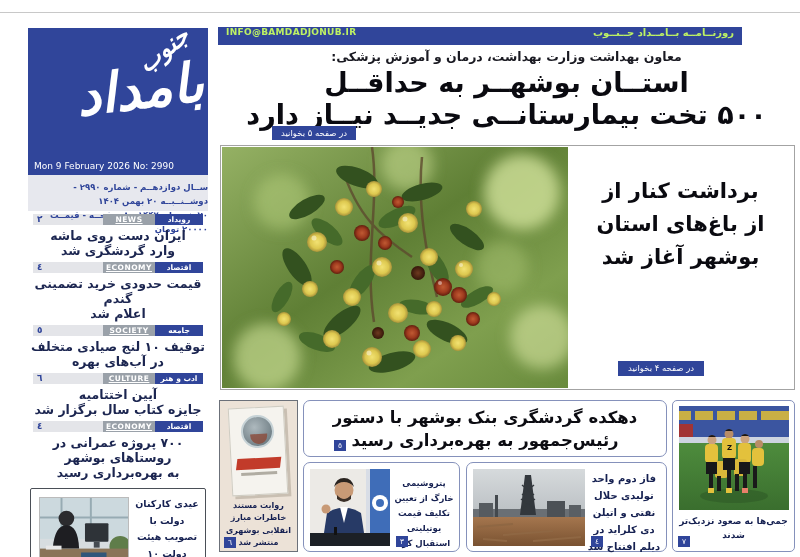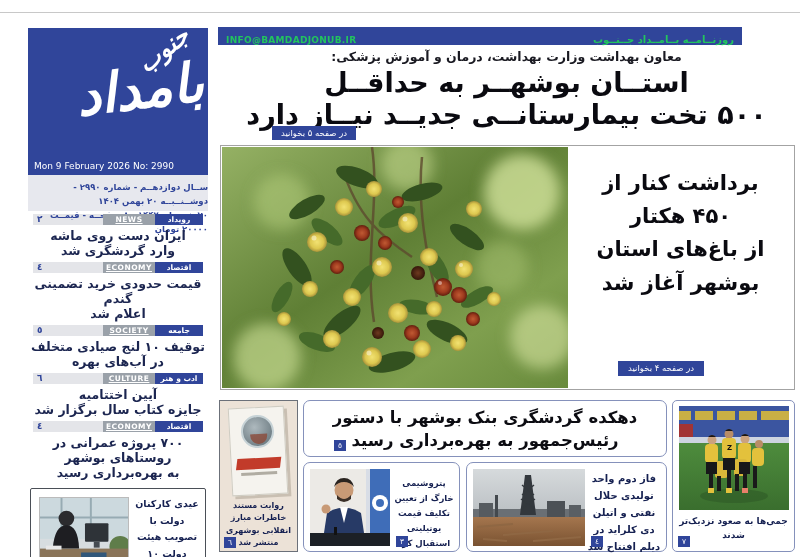--- a/index.html
+++ b/index.html
@@ -30,37 +30,37 @@
   .news-title span { display:block; }
 
   .sidebox { position:relative; margin:8px 2px 0 2px; height:99px; border:1px solid #4a4f57;
              border-radius:2px 2px 10px 2px; background:#fff; }
   .sidebox-photo { position:absolute; left:8px; top:8px; width:90px; height:74px; border:1px solid #bbb; }
   .sidebox-title { position:absolute; right:5px; top:7px; width:66px; font-size:9.5px; font-weight:bold;
                    color:#152051; direction:rtl; text-align:center; line-height:1.75; }
 
   
   .infobar { position:absolute; left:218px; top:27px; width:524px; height:18px; background:#30459a;
-             color:#22c55e; display:flex; justify-content:space-between; align-items:flex-end; padding:0 8px; }
+             color:#bef264; display:flex; justify-content:space-between; align-items:flex-start; padding:0 8px; }
   .infobar-email { font-size:9px; font-weight:bold; letter-spacing:.3px; direction:ltr; }
   .infobar-name { font-size:10px; font-weight:bold; direction:rtl; }
 
   .lead { position:absolute; left:218px; top:49px; width:577px; text-align:center; direction:rtl; }
   .lead-kicker { font-size:12.5px; font-weight:600; color:#1a1a22; }
   .lead-h1 { font-size:27px; font-weight:900; color:#0a0a10; line-height:1.2; margin-top:3px; }
   .lead-h1 span { display:block; }
   .lead-badge { position:absolute; left:54px; top:77px; height:14px; line-height:14px; padding:0 9px;
                 background:#30459a; color:#fff; font-size:8.5px; direction:rtl; }
 
   
   .mainbox { position:absolute; left:220px; top:145px; width:575px; height:245px;
              border:1px solid #a3a3a3; background:#fff; }
   .mainbox-photo { position:absolute; left:1px; top:1px; width:347px; height:241px; }
   .mainbox-panel { position:absolute; right:1px; top:1px; width:225px; height:241px; background:#fff; }
-  .mainbox-title { margin-top:20px; direction:rtl; text-align:center; font-size:21px; font-weight:800;
+  .mainbox-title { margin-top:28px; direction:rtl; text-align:center; font-size:21px; font-weight:800;
                    color:#0a0a10; line-height:1.58; }
   .mainbox-title span { display:block; }
   .mainbox-badge { position:absolute; left:50px; bottom:12px; height:15px; line-height:15px;
                    padding:0 10px; background:#30459a; color:#fff; font-size:8.5px; direction:rtl; }
 
   
   .pbadge { position:absolute; width:12px; height:11px; background:#30459a; color:#fff;
             font-size:7.5px; line-height:11px; text-align:center; }
 
   .bookbox { position:absolute; left:219px; top:400px; width:79px; height:152px;
@@ -319,21 +319,20 @@
             <circle cx="157" cy="116" r="2.5"></circle>
           <circle cx="218" cy="136" r="2"></circle>
             <circle cx="147" cy="206" r="2.5"></circle>
             <circle cx="239" cy="118" r="2"></circle>
         </g>
       </svg>
     </div>
     <div class="mainbox-panel">
       <div class="mainbox-title">
         <span>برداشت کنار از</span>
-        <span>۴۵۰ هکتار</span>
         <span>از باغ‌های استان</span>
         <span>بوشهر آغاز شد</span>
       </div>
       <div class="mainbox-badge">در صفحه ۴ بخوانید</div>
     </div>
   </div>
 
   <div class="bookbox">
     <div class="bookcover">
       <div class="bookhead"></div>

